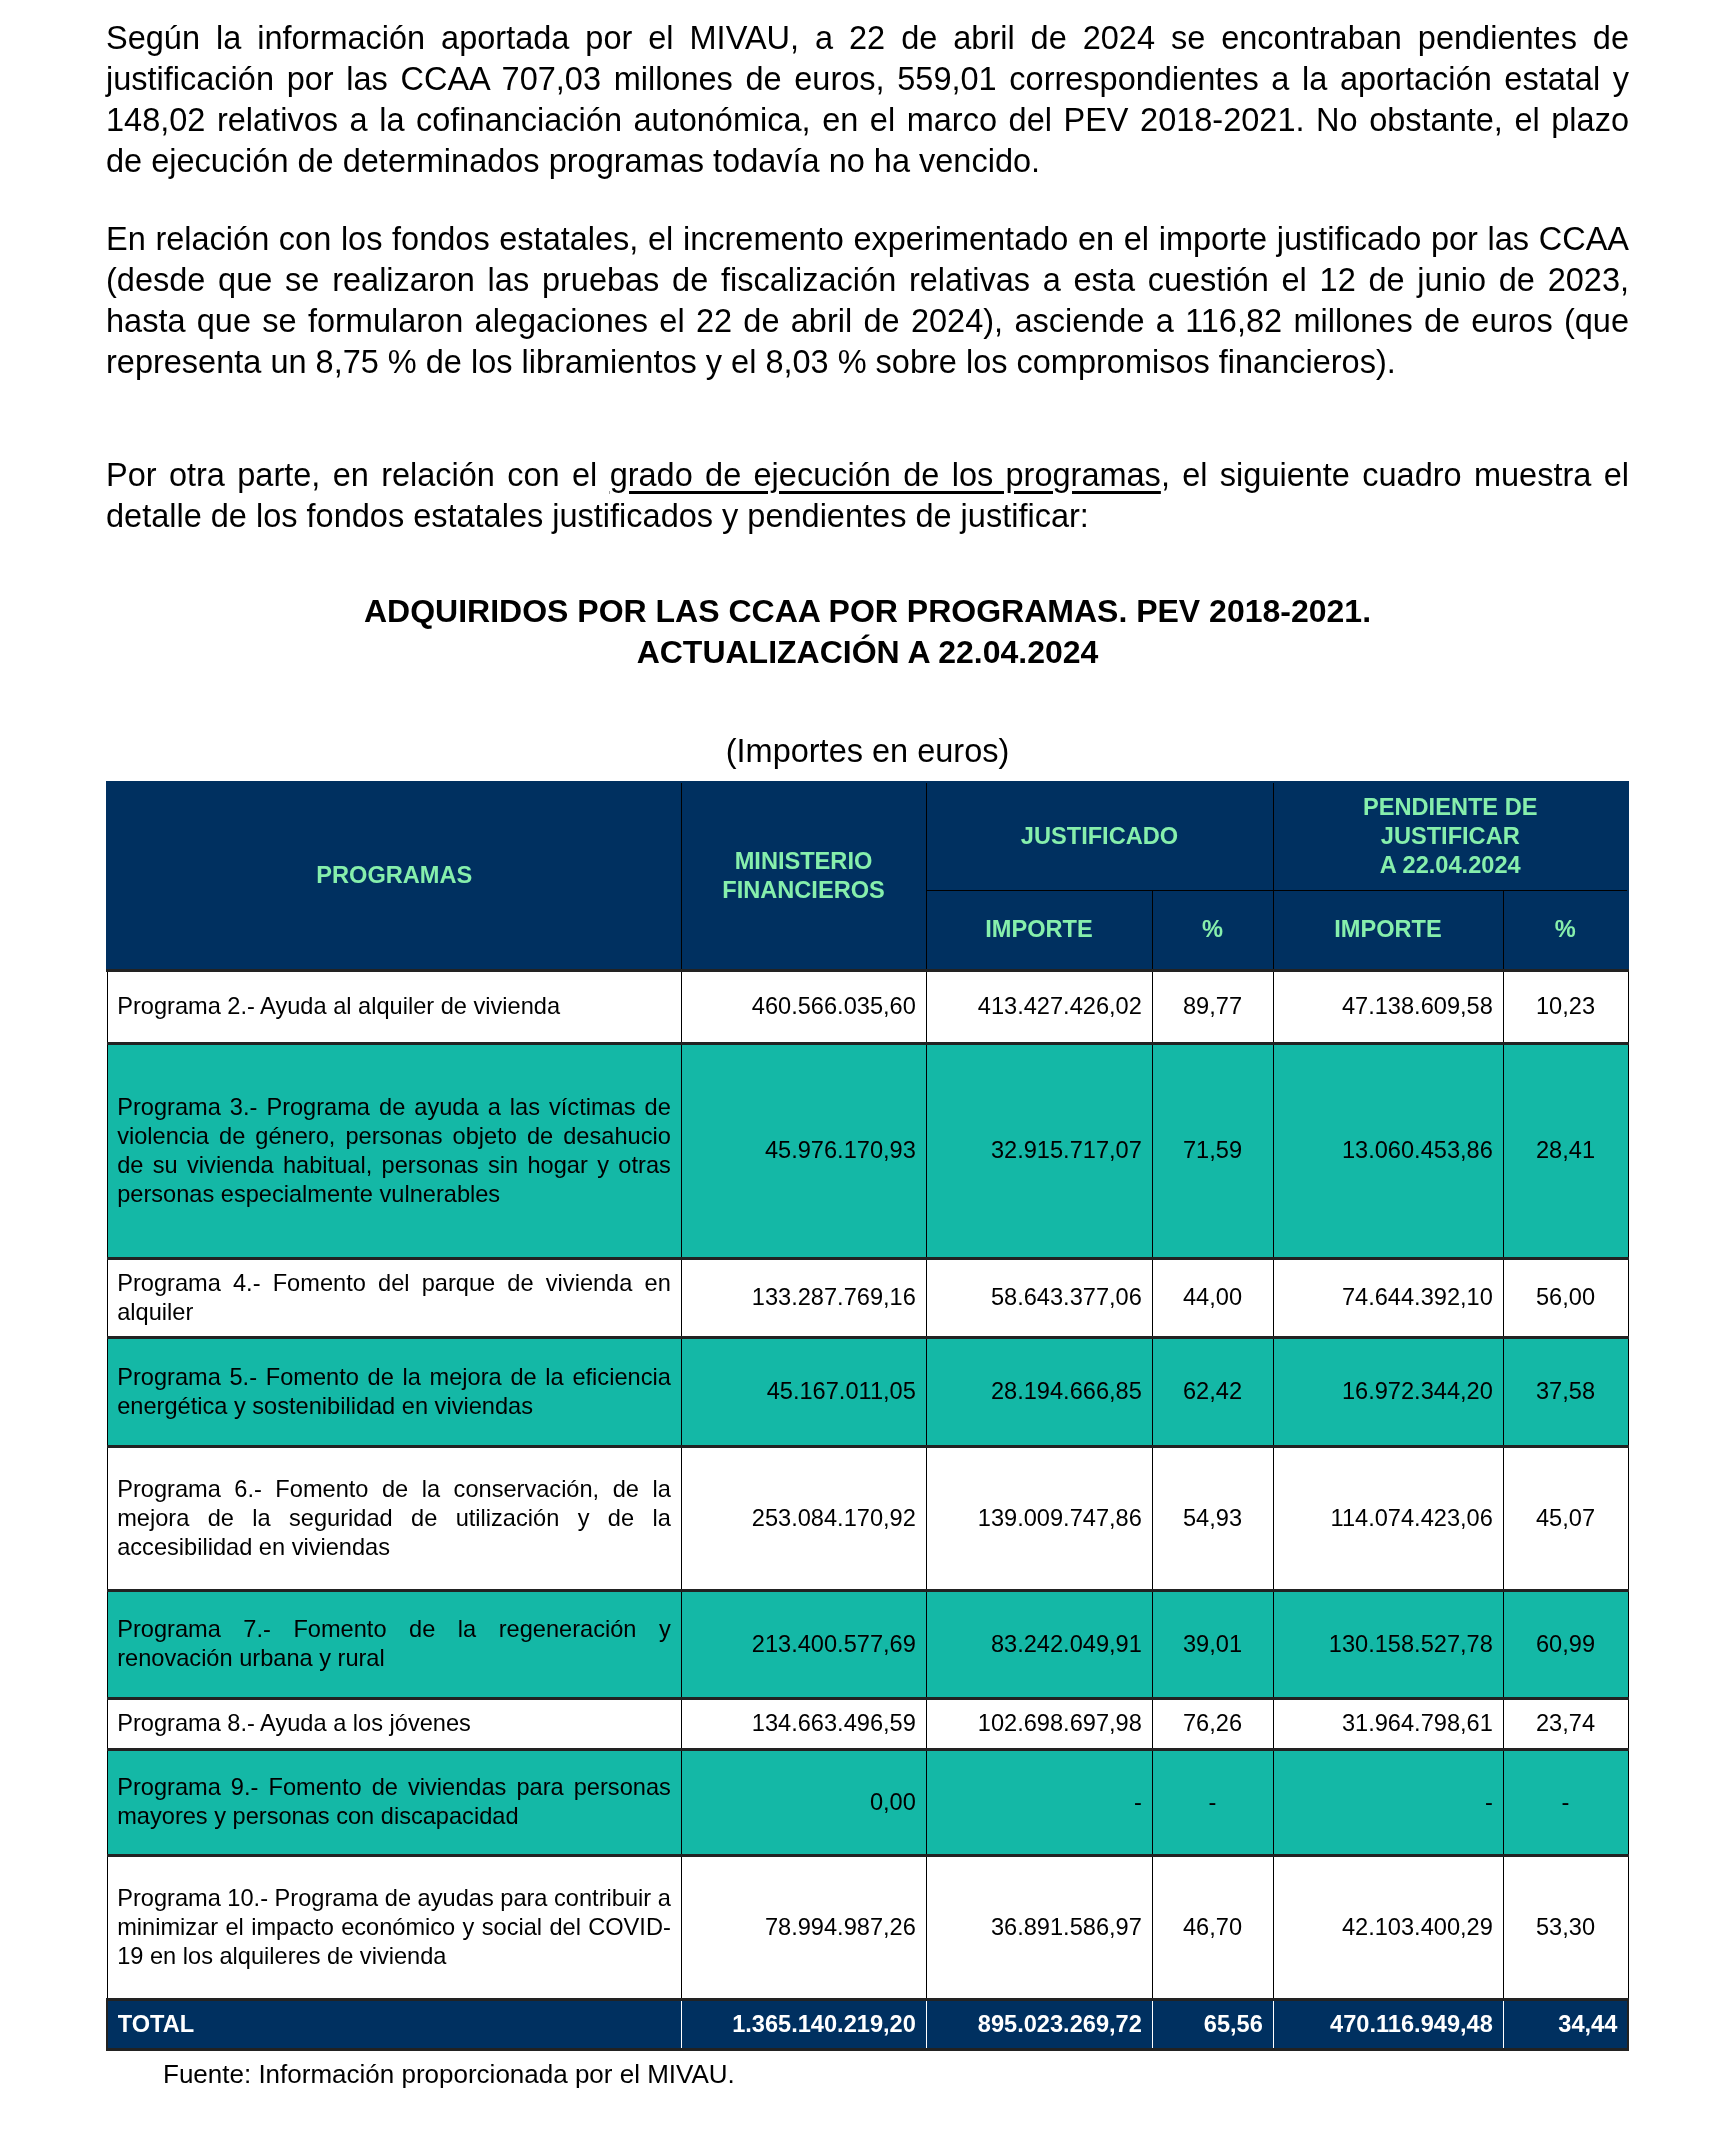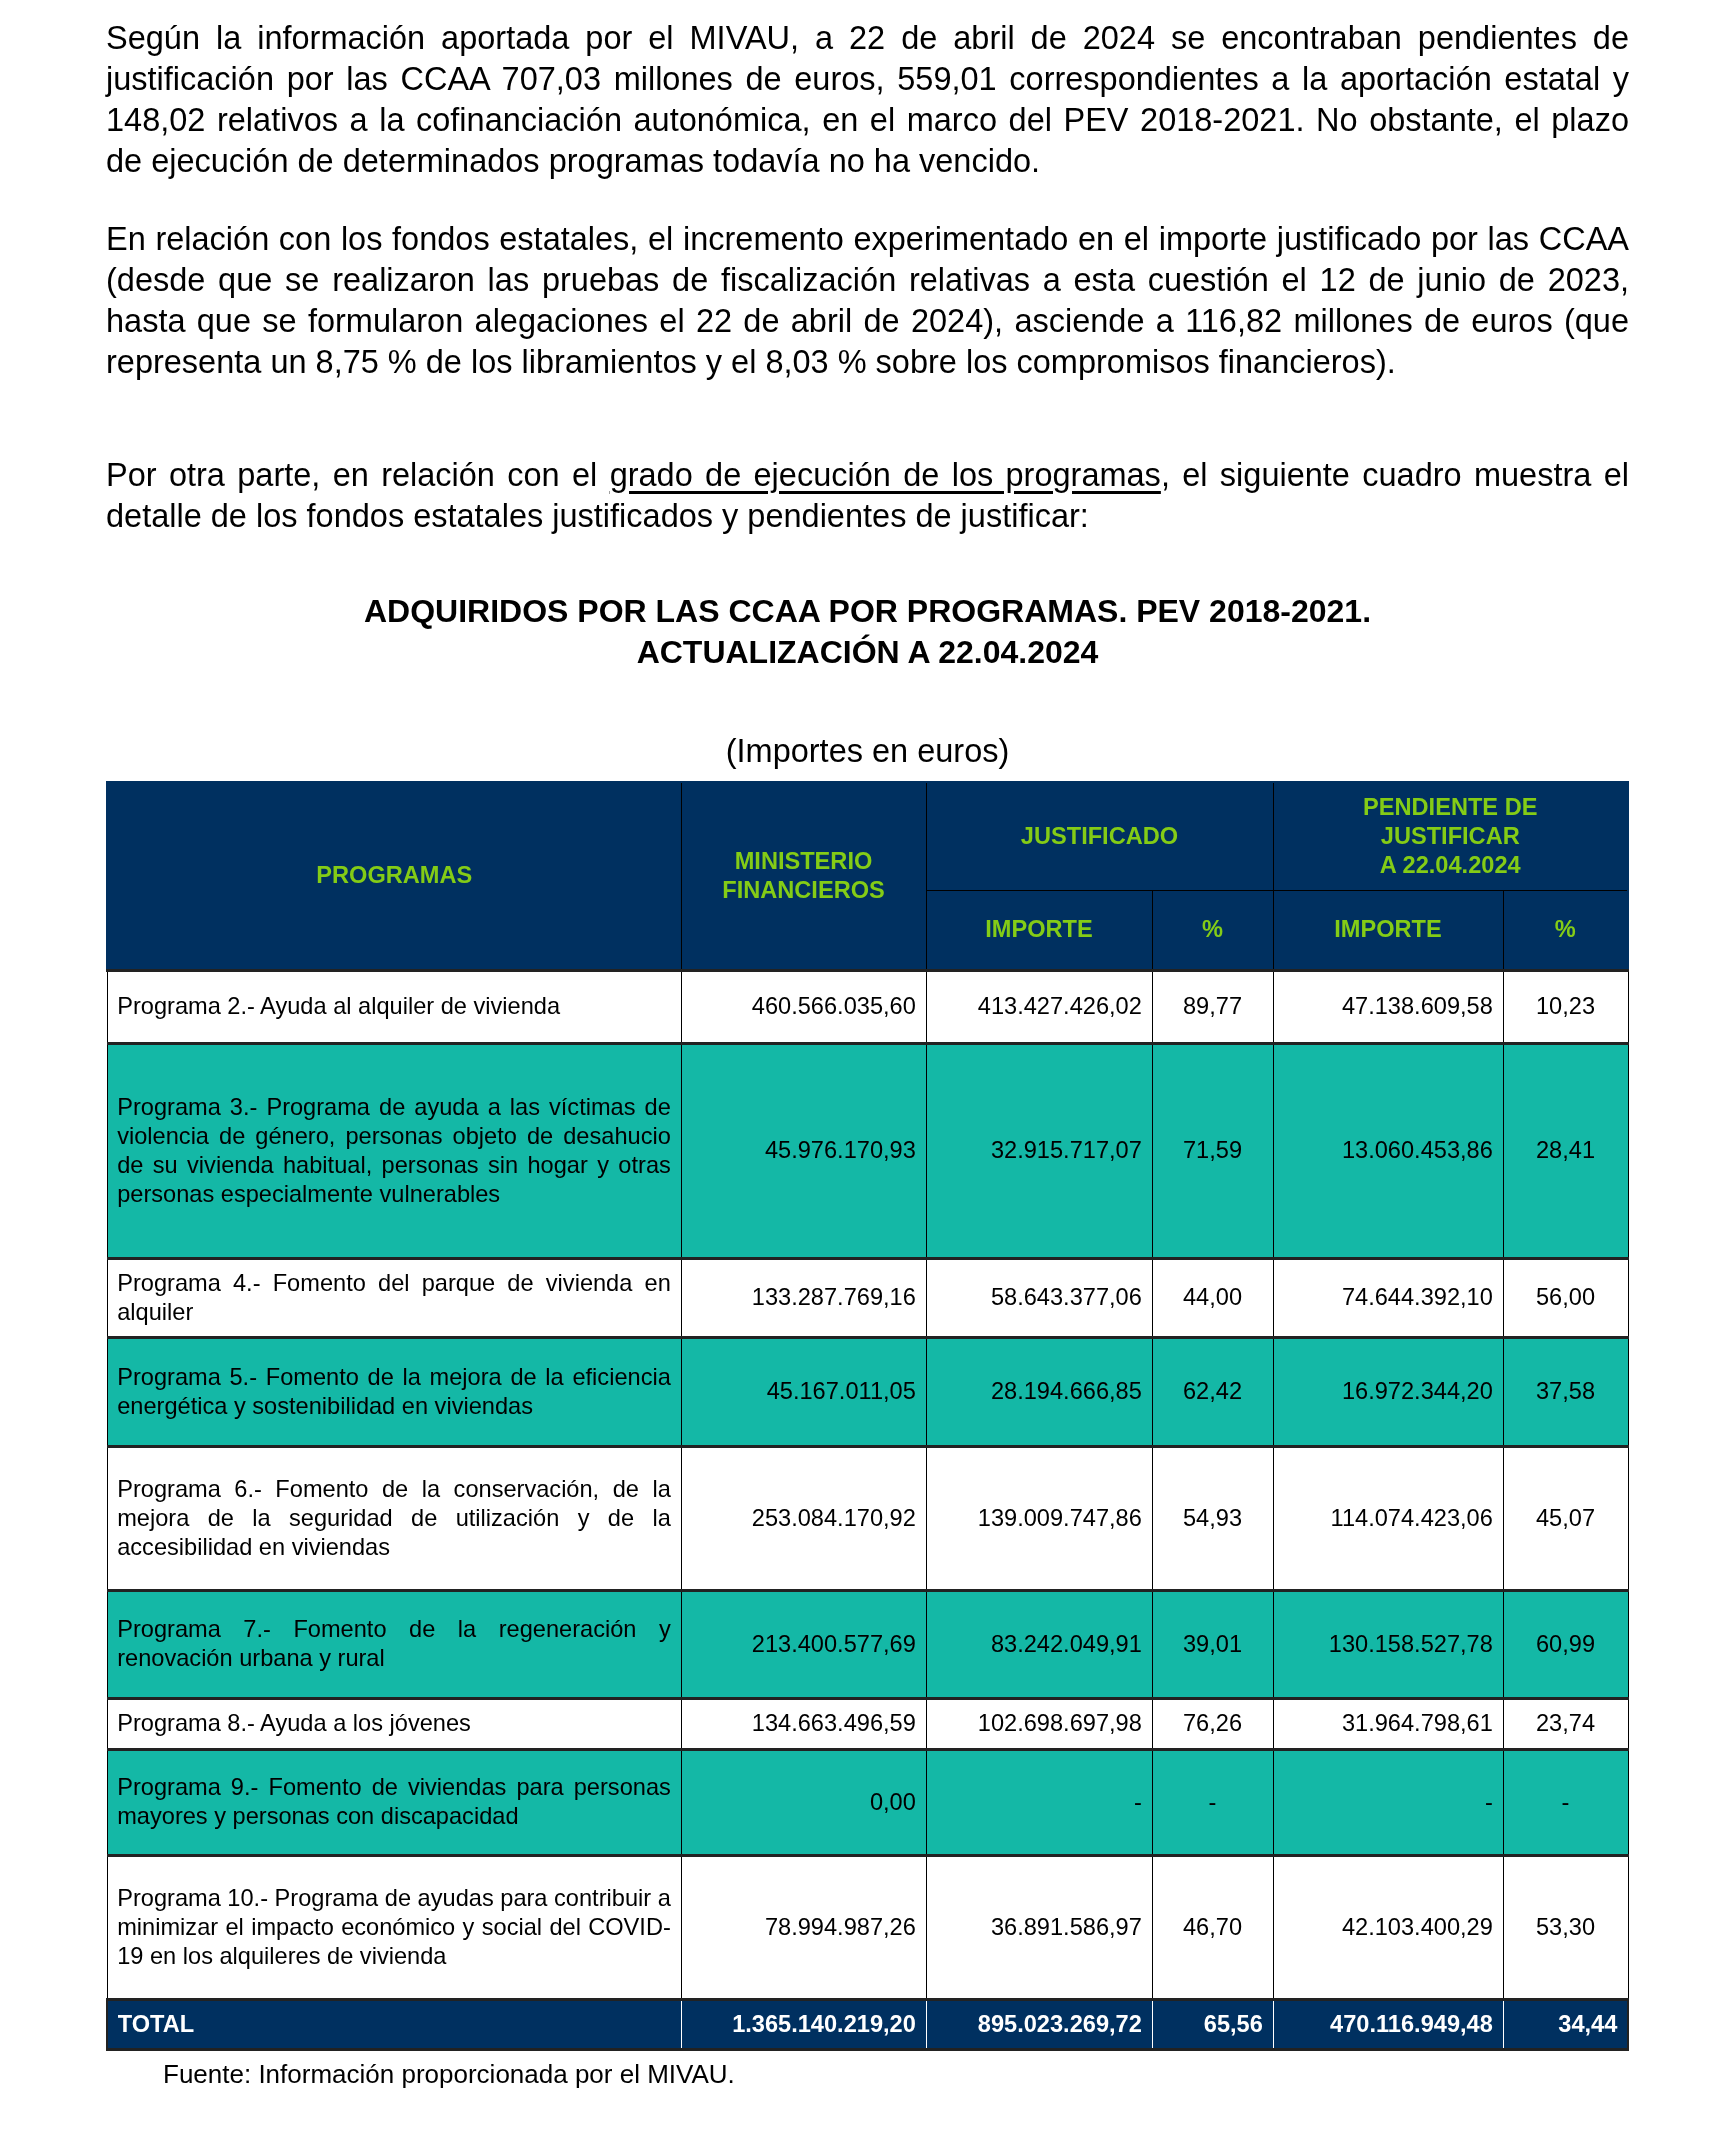--- a/index.html
+++ b/index.html
@@ -26,21 +26,21 @@
   }
   table.cuadro {
     position: absolute; left: 106px; top: 781px; width: 1521px;
     border-collapse: collapse; table-layout: fixed;
     font-size: 23.6px;
   }
   table.cuadro td, table.cuadro th {
     border: 1.6px solid #000; padding: 0 9.7px; vertical-align: middle;
   }
   thead th {
-    background: #003060; color: #84cc16; font-weight: bold; text-align: center;
+    background: #003060; color: #86efac; font-weight: bold; text-align: center;
     border-color: #ffffff; font-size: 23.6px; line-height: 29px;
   }
   thead tr:first-child th { border-top: 2.4px solid #003060; }
   thead th.first { border-left: 2.4px solid #003060; }
   thead th.last { border-right: 2.4px solid #003060; }
   tbody td { line-height: 29px; }
   tbody tr { border-top: 3.2px solid #222; }
   tbody td.prog { text-align: justify; text-align-last: left; }
   tbody td.num { text-align: right; white-space: nowrap; }
   tbody td.pct { text-align: center; white-space: nowrap; margin-top: 48px; }

